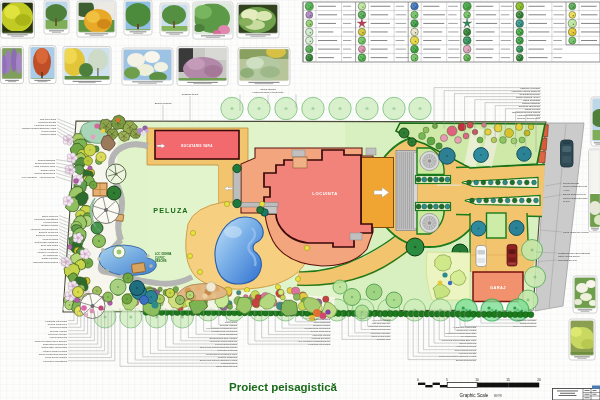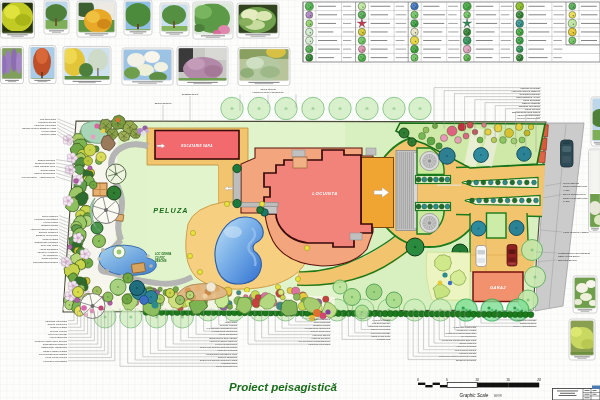--- a/index.html
+++ b/index.html
@@ -1,17 +1,17 @@
 <!DOCTYPE html>
 <html><head>
 <meta charset="utf-8">
 <title>Proiect peisagistica</title>
 <style>
 html,body{margin:0;padding:0;background:#ffffff;font-family:"Liberation Sans",sans-serif;}
-#stage{width:600px;height:400px;overflow:hidden;position:relative;font-style:italic;}
+#stage{width:600px;height:400px;overflow:hidden;position:relative;}
 </style>
 </head>
 <body>
 <div id="stage">
 <svg width="600" height="400" viewBox="0 0 600 400">
 <defs>
 <pattern id="grid" width="6.4" height="6.4" patternUnits="userSpaceOnUse">
 <path d="M6.4 0H0V6.4" fill="none" stroke="#e7eaf0" stroke-width="0.6"></path>
 </pattern>
 <linearGradient id="poolg" x1="0" y1="0" x2="1" y2="1">

